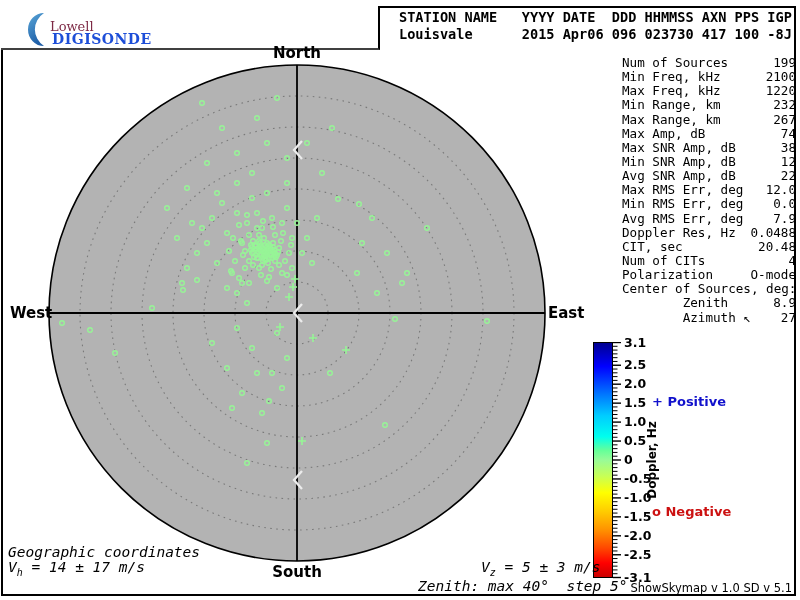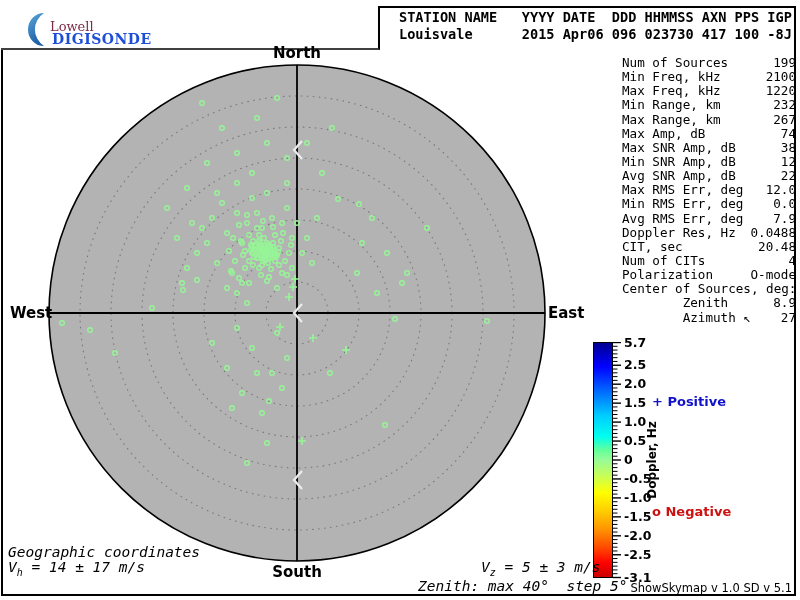--- a/index.html
+++ b/index.html
@@ -367,21 +367,21 @@
       <line x1="0" y1="208.96774193548387" x2="4.5" y2="208.96774193548387" stroke="#000" stroke-width="1"></line>
       <line x1="0" y1="212.758064516129" x2="8" y2="212.758064516129" stroke="#000" stroke-width="1.4"></line>
       <line x1="0" y1="216.54838709677418" x2="4.5" y2="216.54838709677418" stroke="#000" stroke-width="1"></line>
       <line x1="0" y1="220.33870967741936" x2="4.5" y2="220.33870967741936" stroke="#000" stroke-width="1"></line>
       <line x1="0" y1="224.1290322580645" x2="4.5" y2="224.1290322580645" stroke="#000" stroke-width="1"></line>
       <line x1="0" y1="227.91935483870967" x2="4.5" y2="227.91935483870967" stroke="#000" stroke-width="1"></line>
       <line x1="0" y1="231.70967741935482" x2="4.5" y2="231.70967741935482" stroke="#000" stroke-width="1"></line>
       <line x1="0" y1="235.5" x2="8" y2="235.5" stroke="#000" stroke-width="1.4"></line>
     </svg>
   <div id="clabels">
-      <div class="clabel" style="top: 335.5px;">5.7</div>
+      <div class="clabel" style="top: 335.5px;">3.1</div>
       <div class="clabel" style="top: 358.242px;">2.5</div>
       <div class="clabel" style="top: 377.194px;">2.0</div>
       <div class="clabel" style="top: 396.145px;">1.5</div>
       <div class="clabel" style="top: 415.097px;">1.0</div>
       <div class="clabel" style="top: 434.048px;">0.5</div>
       <div class="clabel" style="top: 453px;">0</div>
       <div class="clabel" style="top: 471.952px;">-0.5</div>
       <div class="clabel" style="top: 490.903px;">-1.0</div>
       <div class="clabel" style="top: 509.855px;">-1.5</div>
       <div class="clabel" style="top: 528.806px;">-2.0</div>

